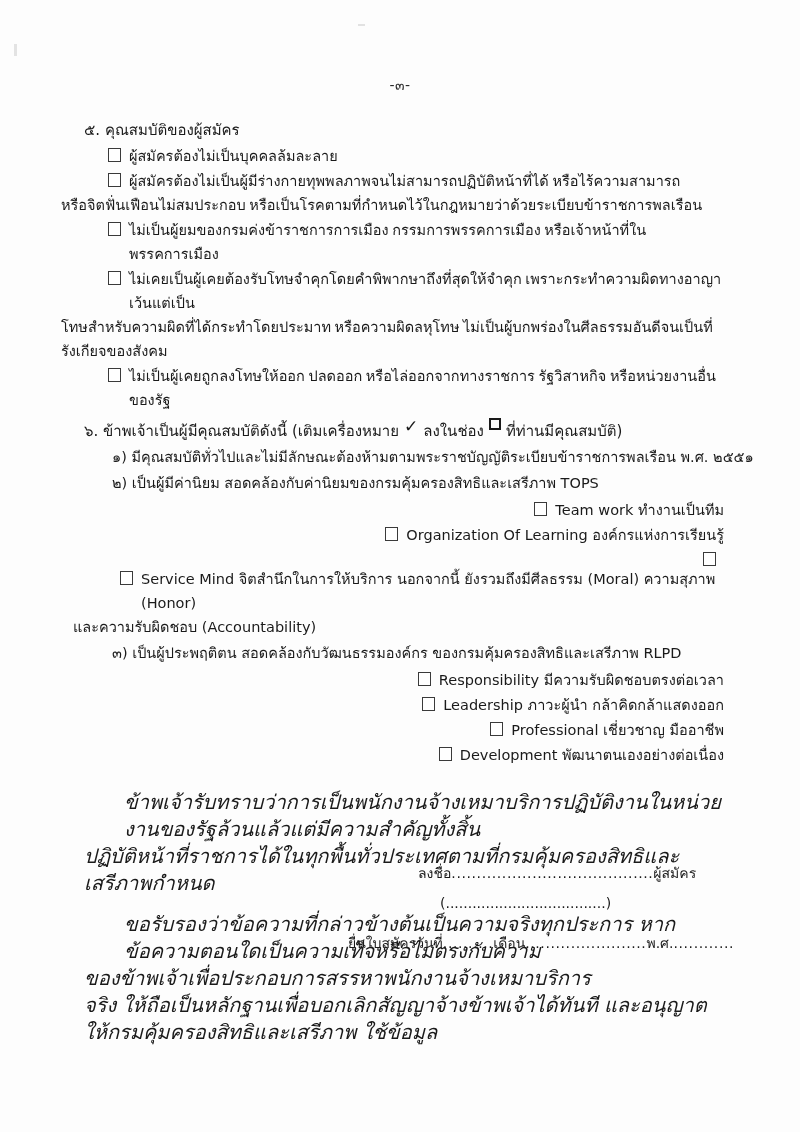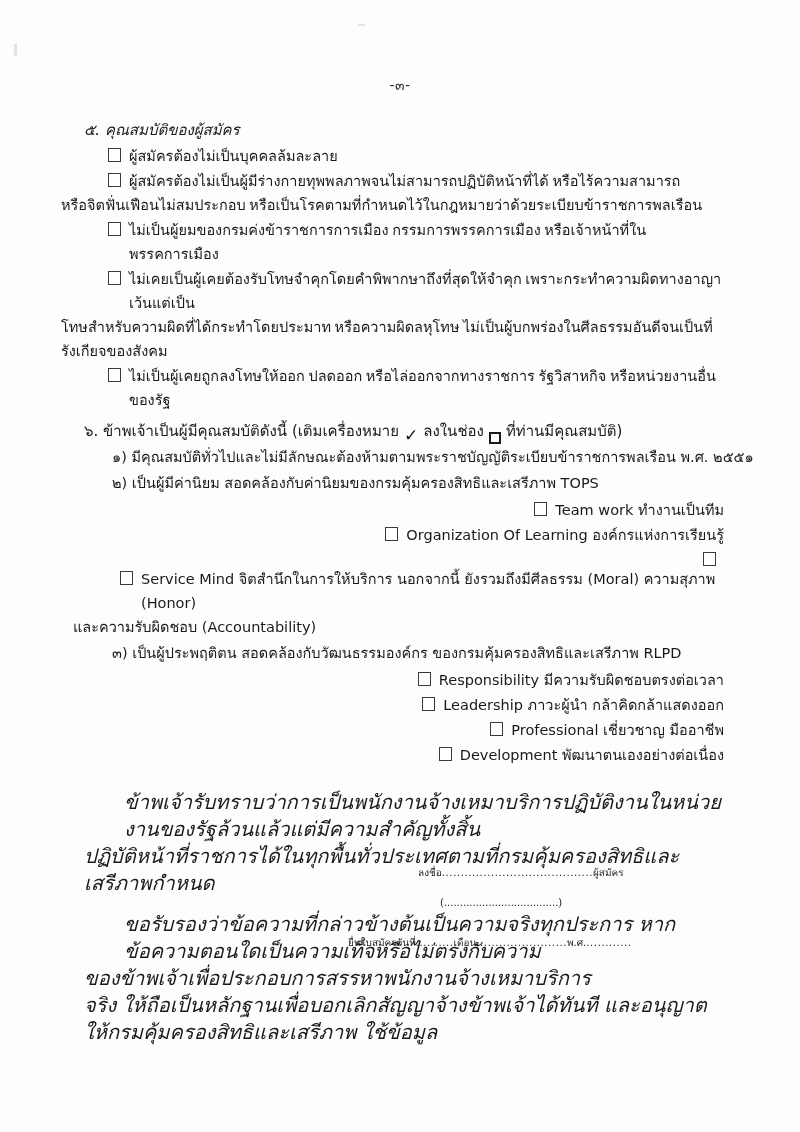--- a/index.html
+++ b/index.html
@@ -52,21 +52,20 @@
     left: 84px;
     top: 118px;
     width: 640px;
   }
 
   .sec-title {
     font-size: 15px;
     line-height: 24px;
     margin: 0 0 2px 0;
     white-space: nowrap;
-    font-style: italic;
   }
 
   
   .cbrow {
     display: flex;
     align-items: flex-start;
     line-height: 24px;
     margin-bottom: 1px;
   }
   .cbrow.lvl1 { padding-left: 24px; font-family: Liberation Serif, serif; }
@@ -91,21 +90,21 @@
     display: block;
     margin-left: -68px;
   }
   .cbtext .cont.wide { margin-left: -68px; }
 
   .sec6 {
     font-size: 15px;
     line-height: 26px;
     margin: 6px 0 0 0;
     display: flex;
-    align-items: flex-end;
+    align-items: flex-start;
     flex-wrap: nowrap;
   }
   .tick {
     font-size: 17px;
     font-weight: bold;
     margin: 0 5px;
     line-height: 1;
   }
   .inlinebox {
     display: inline-block;
@@ -135,21 +134,21 @@
   }
   .para .first { padding-left: 40px; }
   .para-block { margin-top: 22px; }
 
   
   .sign {
     position: absolute;
     left: 0;
     top: 858px;
     width: 800px;
-    font-size: 10px;
+    font-size: 14px;
     line-height: 30px;
   }
   .sign-row1 { padding-left: 418px; }
   .sign-row2 { padding-left: 440px; }
   .sign-row3 { padding-left: 348px; margin-top: 10px; }
   .dots { letter-spacing: .6px; }
 </style>
 </head>
 <body>
 

